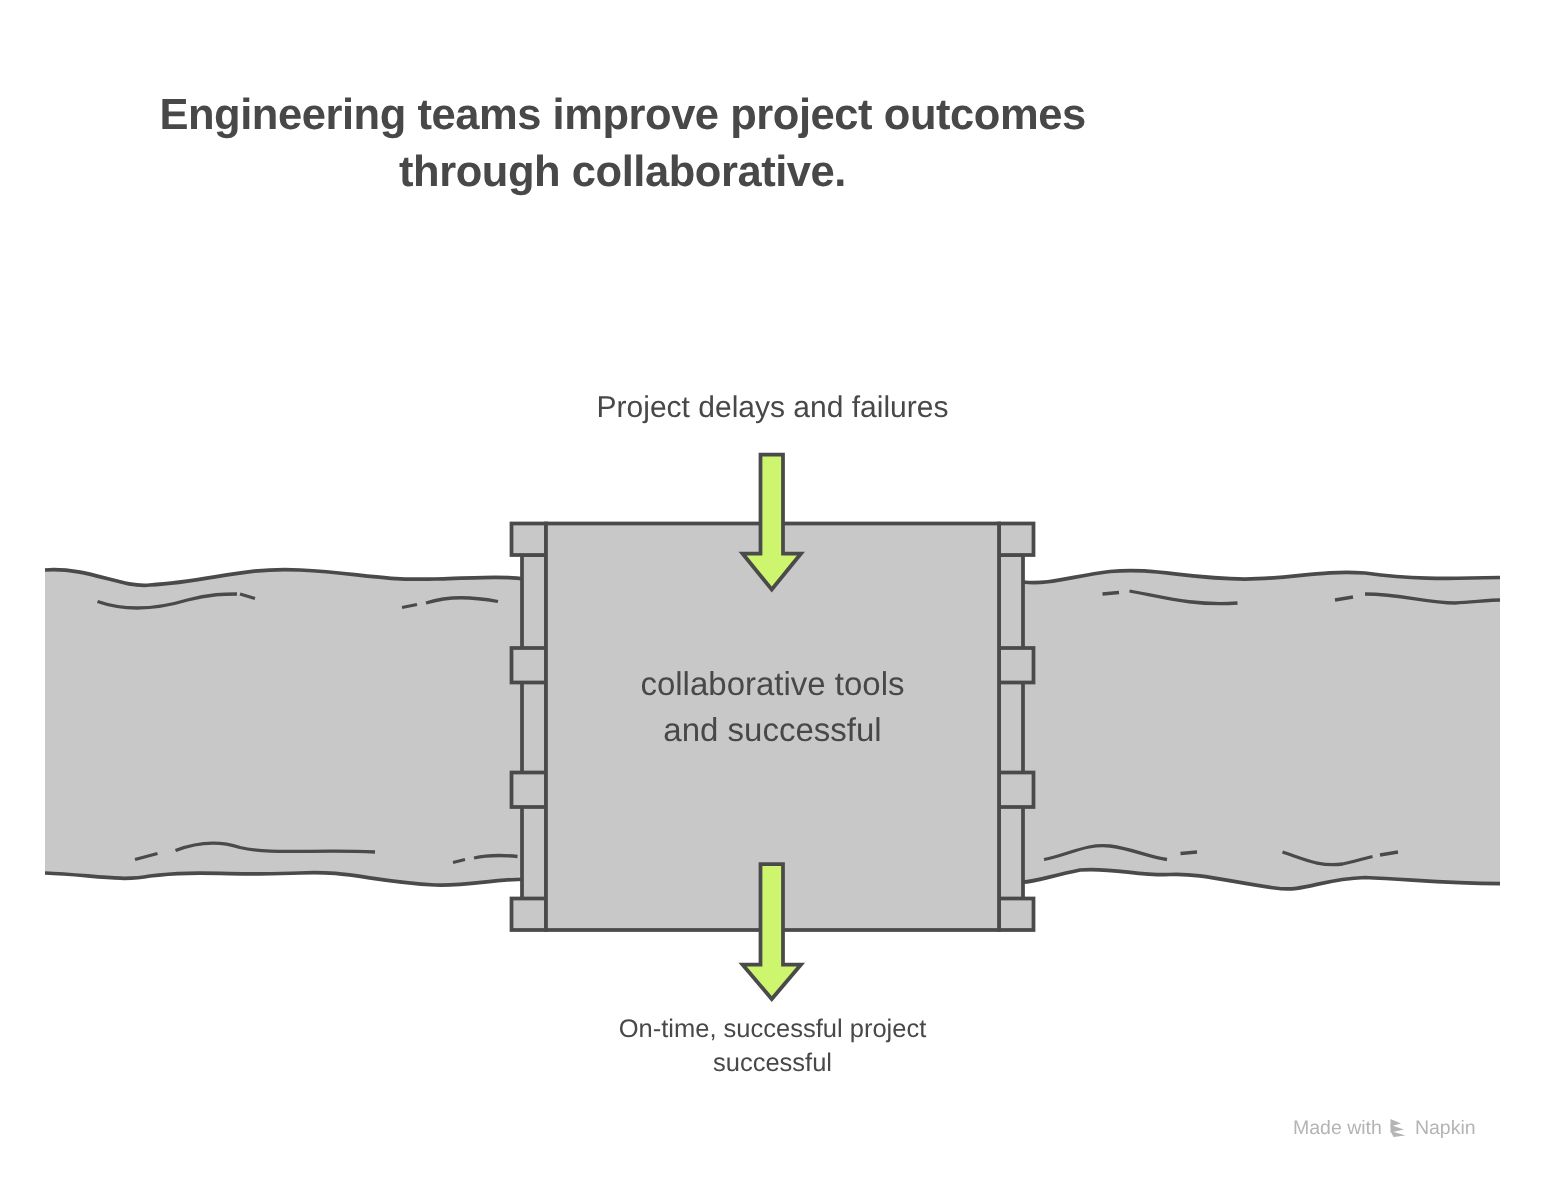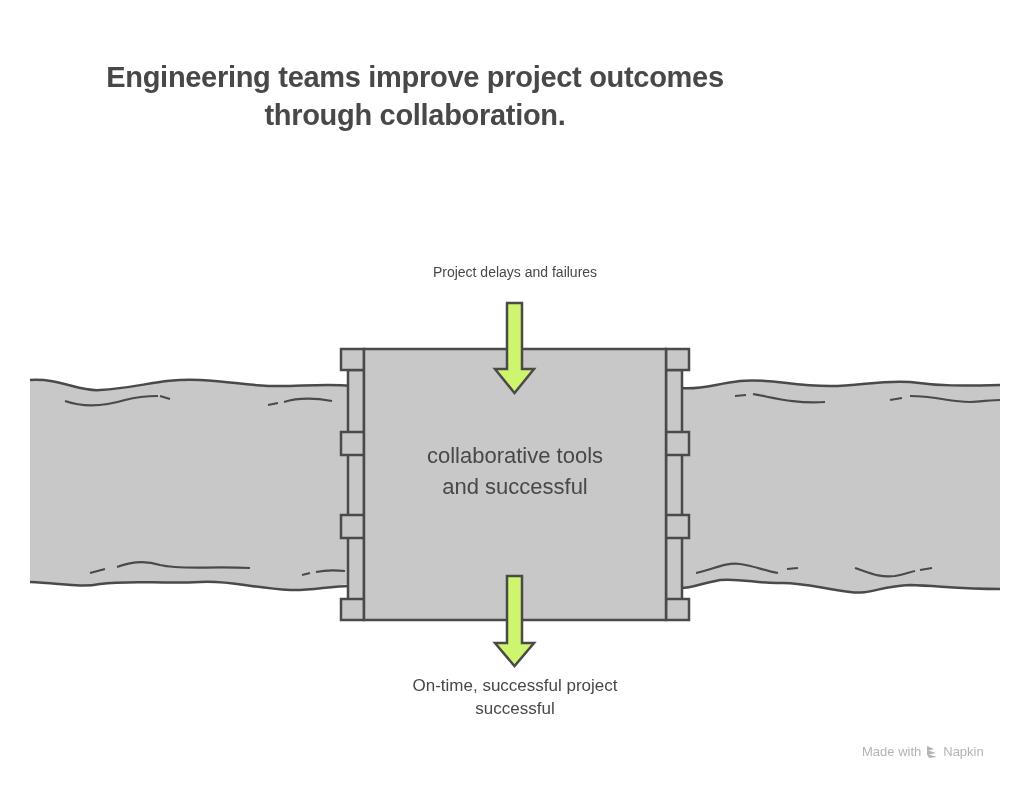--- a/index.html
+++ b/index.html
@@ -34,21 +34,21 @@
     }
     .label {
       position: absolute;
       text-align: center;
       color: #484848;
     }
     .input-label {
       left: 330px;
       width: 370px;
       top: 261px;
-      font-size: 14px;
+      font-size: 20px;
       line-height: 22px;
       text-align: center;
     }
     .center-label {
       left: 380px;
       width: 270px;
       top: 440px;
       font-size: 22px;
       line-height: 31px;
     }
@@ -70,21 +70,21 @@
       align-items: flex-end;
       gap: 4px;
     }
     .watermark svg { display: block; }
   </style>
 </head>
 <body>
 
 <div class="title">
   <span>Engineering teams improve project outcomes</span>
-  <span>through collaboration.</span>
+  <span>through collaborative.</span>
 </div>
 
 <svg class="diagram-svg" width="1030" height="788" viewBox="0 0 1030 788" xmlns="http://www.w3.org/2000/svg">
 
   <g>
     <path d="M30,380 C60,378 80,392 100,390 C140,388 160,378 200,380 C240,382 250,387 290,386 C320,385 335,384 350,386 L350,584 C330,586 310,591 290,590 C250,588 230,580 200,582 C160,584 130,580 100,584 C80,588 60,583 30,582 Z" fill="#c8c8c8" stroke="none"></path>
     <path d="M30,380 C60,378 80,392 100,390 C140,388 160,378 200,380 C240,382 250,387 290,386 C320,385 335,384 350,386" fill="none" stroke="#4a4a4a" stroke-width="2.5"></path>
     <path d="M30,582 C60,583 80,588 100,584 C130,580 160,584 200,582 C230,580 250,588 290,590 C310,591 330,586 350,586" fill="none" stroke="#4a4a4a" stroke-width="2.5"></path>
 
     <path d="M65,401 C85,408 105,406 125,400 C140,396 150,396 158,396" fill="none" stroke="#4a4a4a" stroke-width="2.2"></path>

